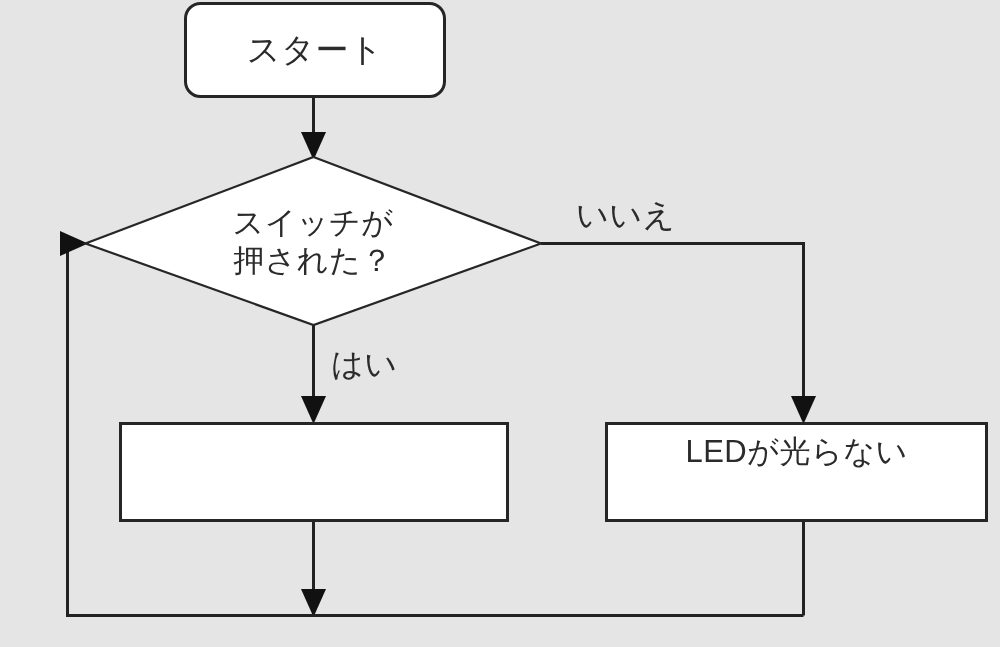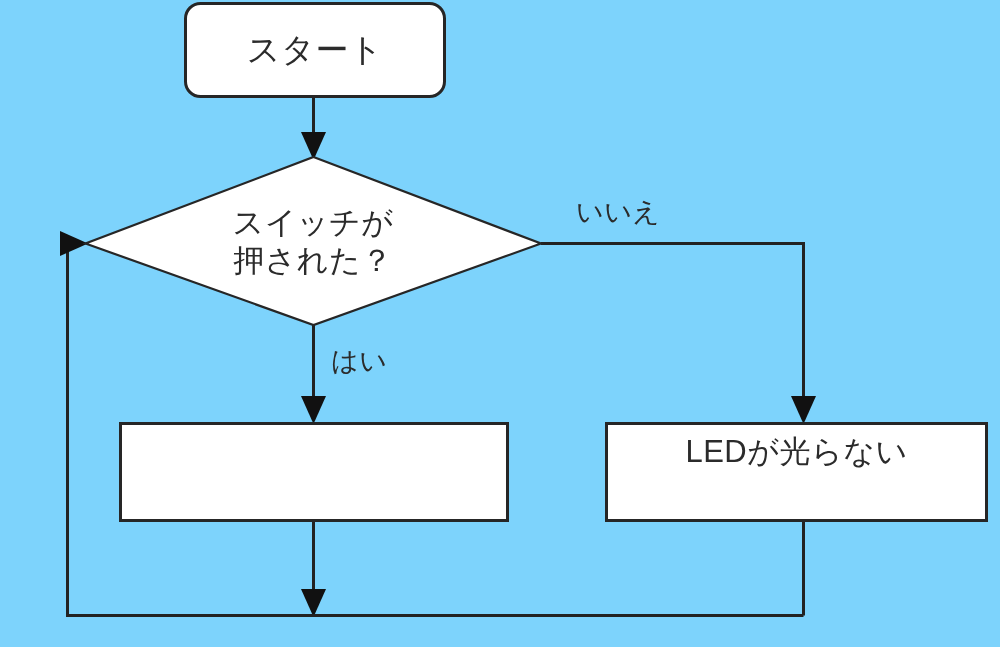--- a/index.html
+++ b/index.html
@@ -8,21 +8,21 @@
     padding: 0;
     background: #ffffff;
   }
   body {
     font-family: "Liberation Sans", "DejaVu Sans", sans-serif;
   }
   #canvas {
     position: relative;
     width: 1000px;
     height: 647px;
-    background: #7dd3fc;
+    background: #e5e5e5;
     overflow: hidden;
   }
   #flow-svg {
     position: absolute;
     top: 0;
     left: 0;
     width: 1000px;
     height: 647px;
   }
   .node-shape {
@@ -63,21 +63,21 @@
     letter-spacing: 0.5px;
   }
   .label-process {
     font-size: 31px;
     letter-spacing: 0.5px;
   }
   .edge-label {
     position: absolute;
     color: #2b2b2b;
     font-family: "Liberation Sans", "DejaVu Sans", sans-serif;
-    font-size: 27px;
+    font-size: 32px;
     letter-spacing: 0.5px;
     white-space: nowrap;
     pointer-events: none;
   }
 </style>
 </head>
 <body>
 
 <div id="canvas">
 

